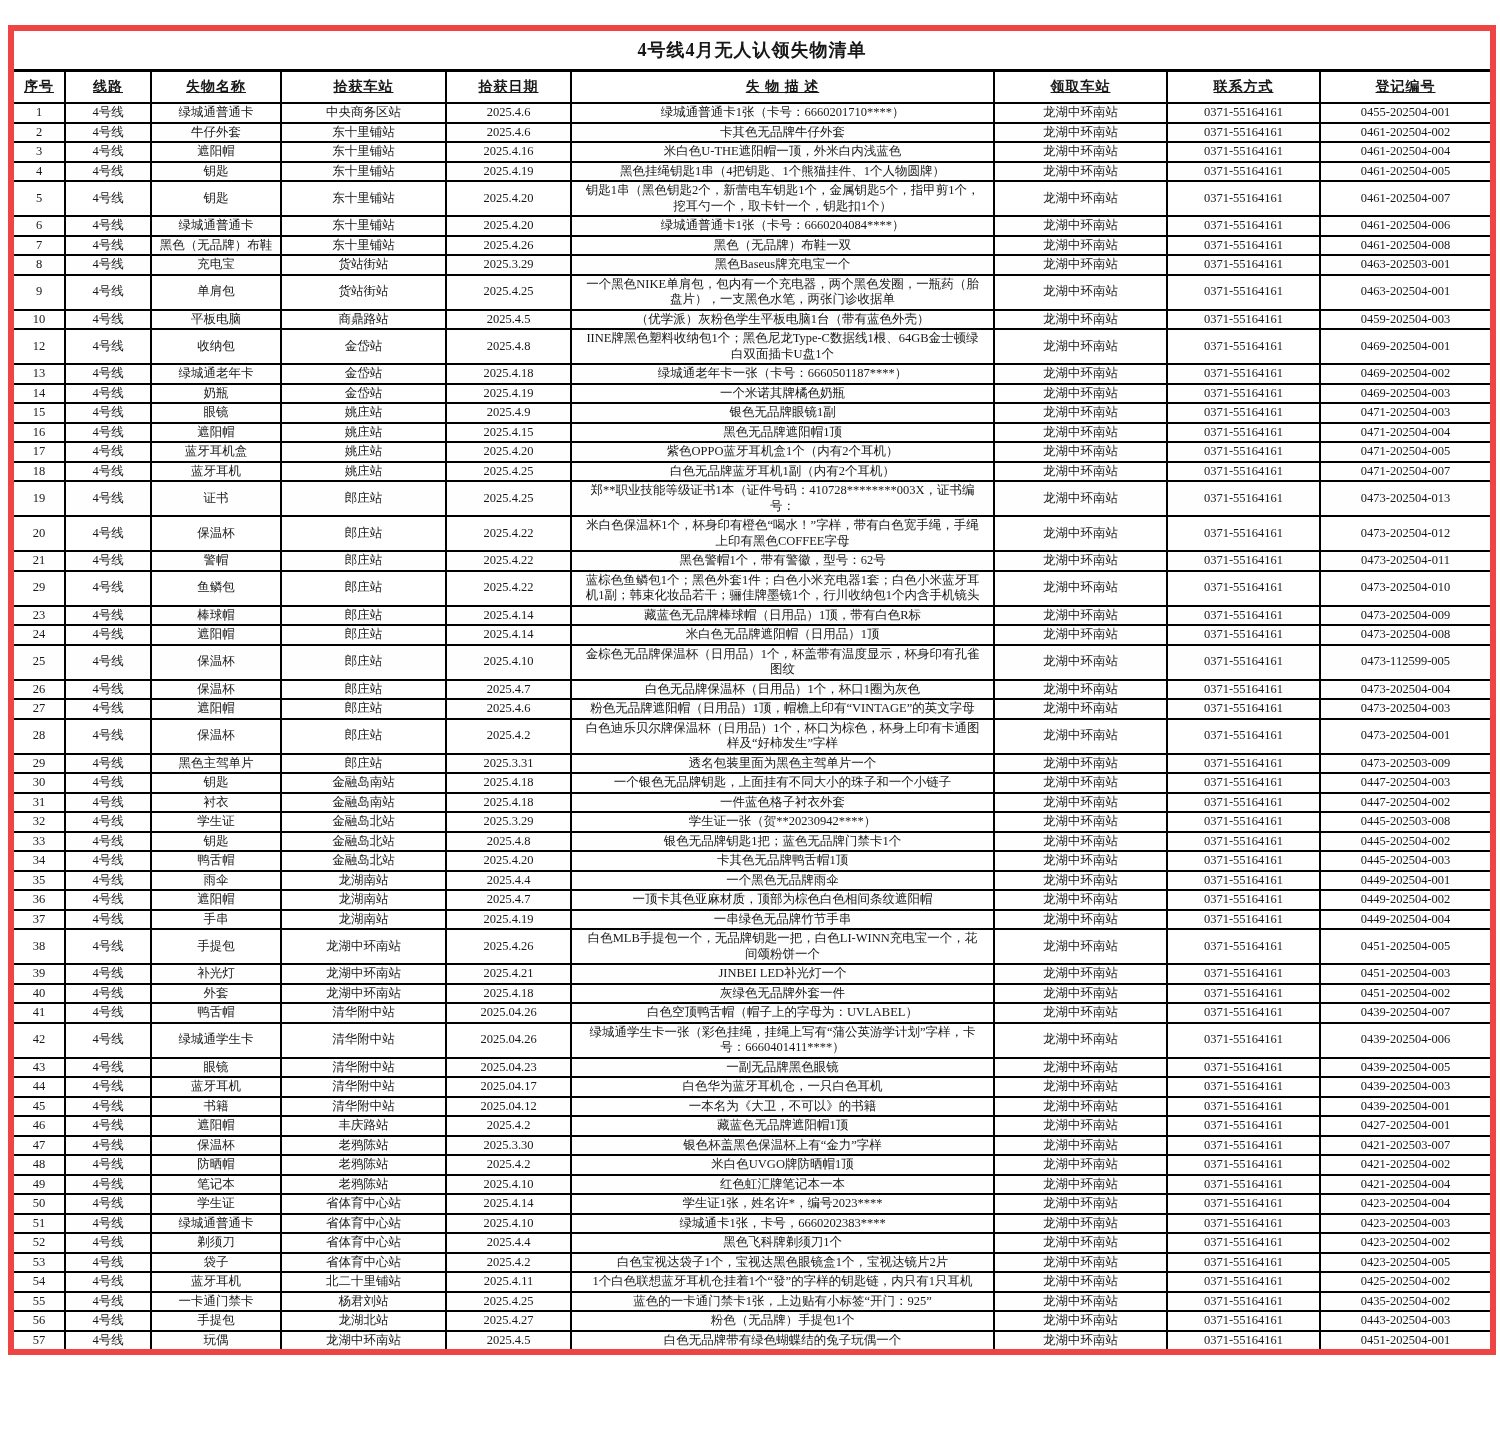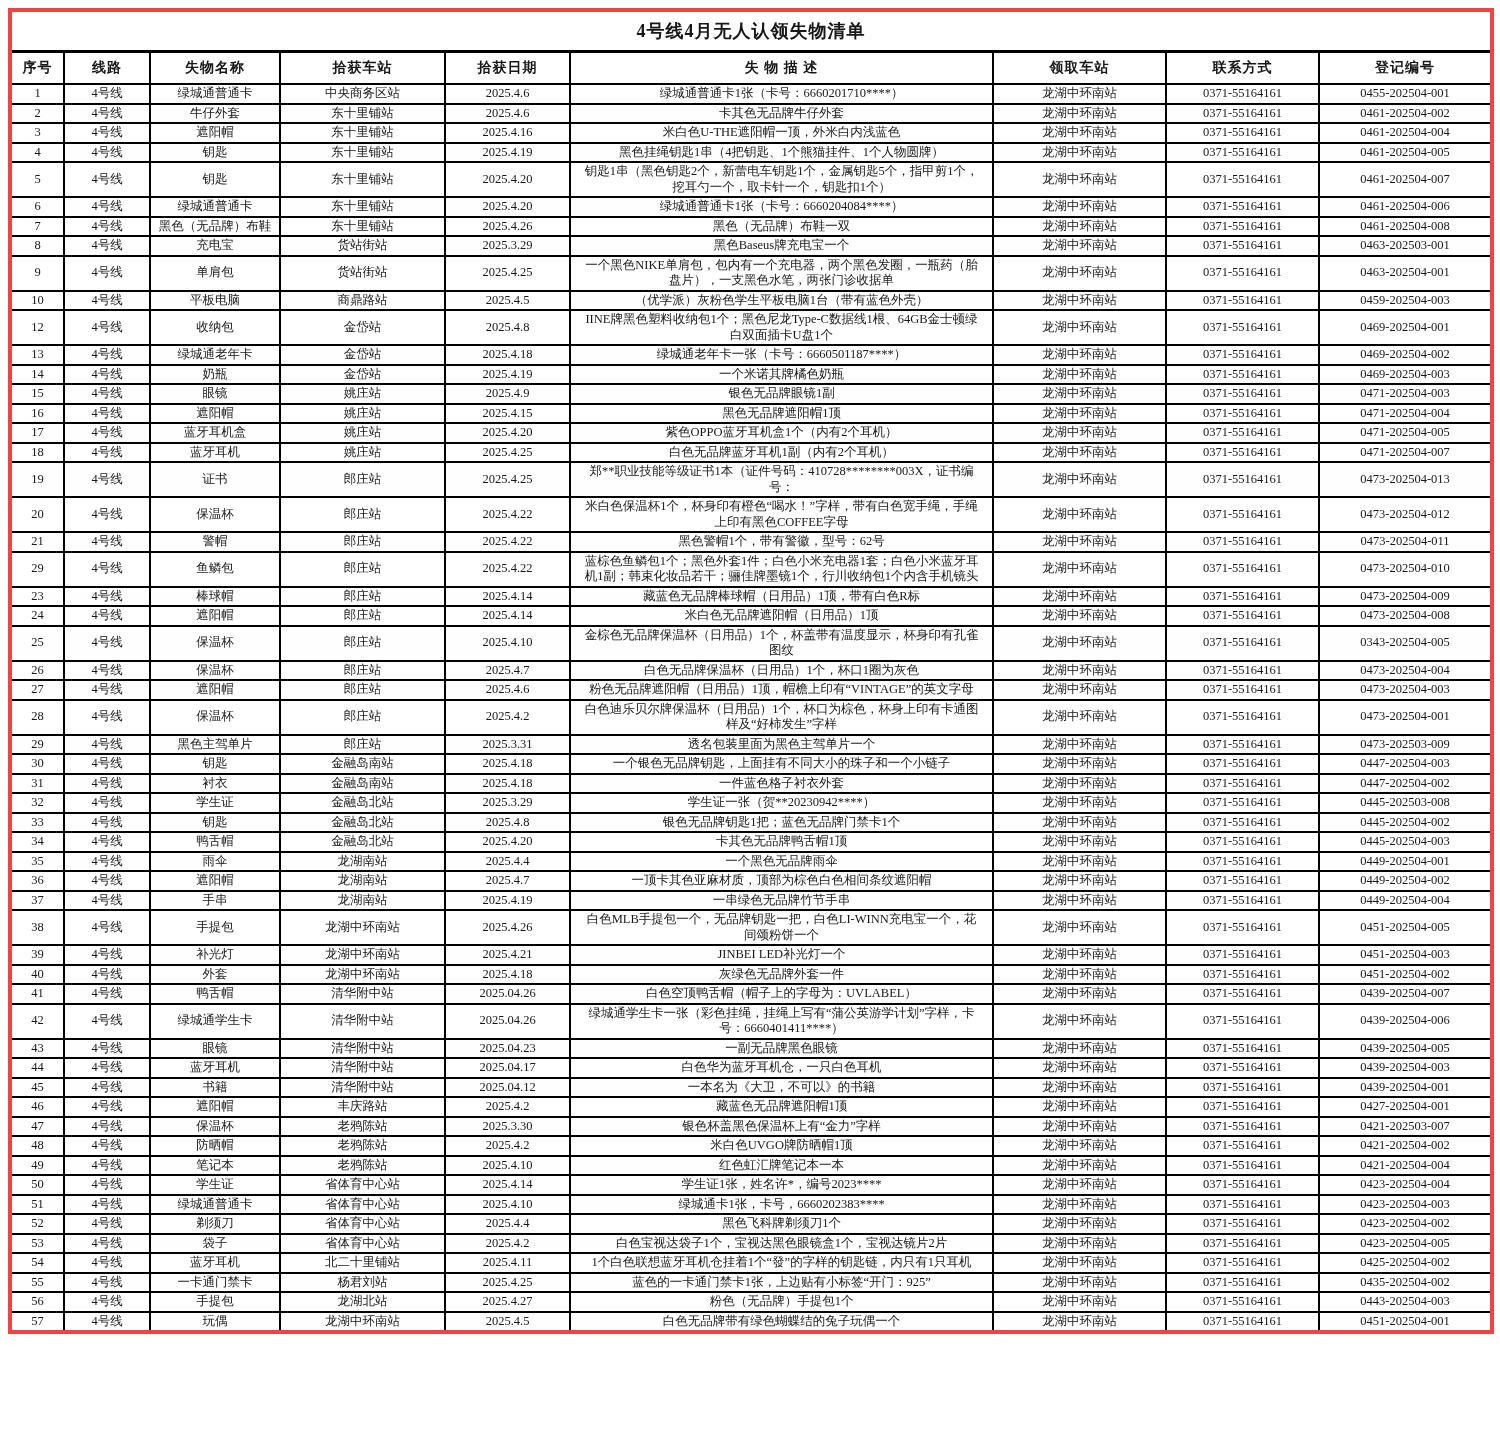--- a/index.html
+++ b/index.html
@@ -13,21 +13,22 @@
     width: 1500px;
     height: 1441px;
     background: #ffffff;
     box-sizing: border-box;
     padding: 8px 9px 10px 8px;
   }
   table.lost-items {
     width: 1482px;
     border-collapse: collapse;
     table-layout: fixed;
-    border: 4px solid #ef4444;
+    border: 6px solid #ef4444;
+    margin-top: 17px;
   }
   th, td {
     border: 2px solid #000;
     text-align: center;
     vertical-align: middle;
     padding: 1px 3px;
     font-size: 12.5px;
     line-height: 15.5px;
     word-break: break-all;
     overflow: hidden;
@@ -39,20 +40,21 @@
     line-height: 38px;
     letter-spacing: 1px;
     border-bottom: 3px solid #000;
     padding: 0;
   }
   tr.header-row th {
     font-size: 14px;
     font-weight: bold;
     height: 28px;
     letter-spacing: 1px;
+    text-decoration: underline;
   }
   td.desc { padding: 1px 13px; }
   tbody tr:nth-child(even) td { background: #fefefe; }
 </style>
 </head>
 <body>
 
 <div class="sheet">
   <table class="lost-items">
     <colgroup>
@@ -338,21 +340,21 @@
         </tr>
         <tr>
           <td>25</td>
           <td>4号线</td>
           <td>保温杯</td>
           <td>郎庄站</td>
           <td>2025.4.10</td>
           <td class="desc">金棕色无品牌保温杯（日用品）1个，杯盖带有温度显示，杯身印有孔雀图纹</td>
           <td>龙湖中环南站</td>
           <td>0371-55164161</td>
-          <td>0343-202504-005</td>
+          <td>0473-112599-005</td>
         </tr>
         <tr>
           <td>26</td>
           <td>4号线</td>
           <td>保温杯</td>
           <td>郎庄站</td>
           <td>2025.4.7</td>
           <td class="desc">白色无品牌保温杯（日用品）1个，杯口1圈为灰色</td>
           <td>龙湖中环南站</td>
           <td>0371-55164161</td>

